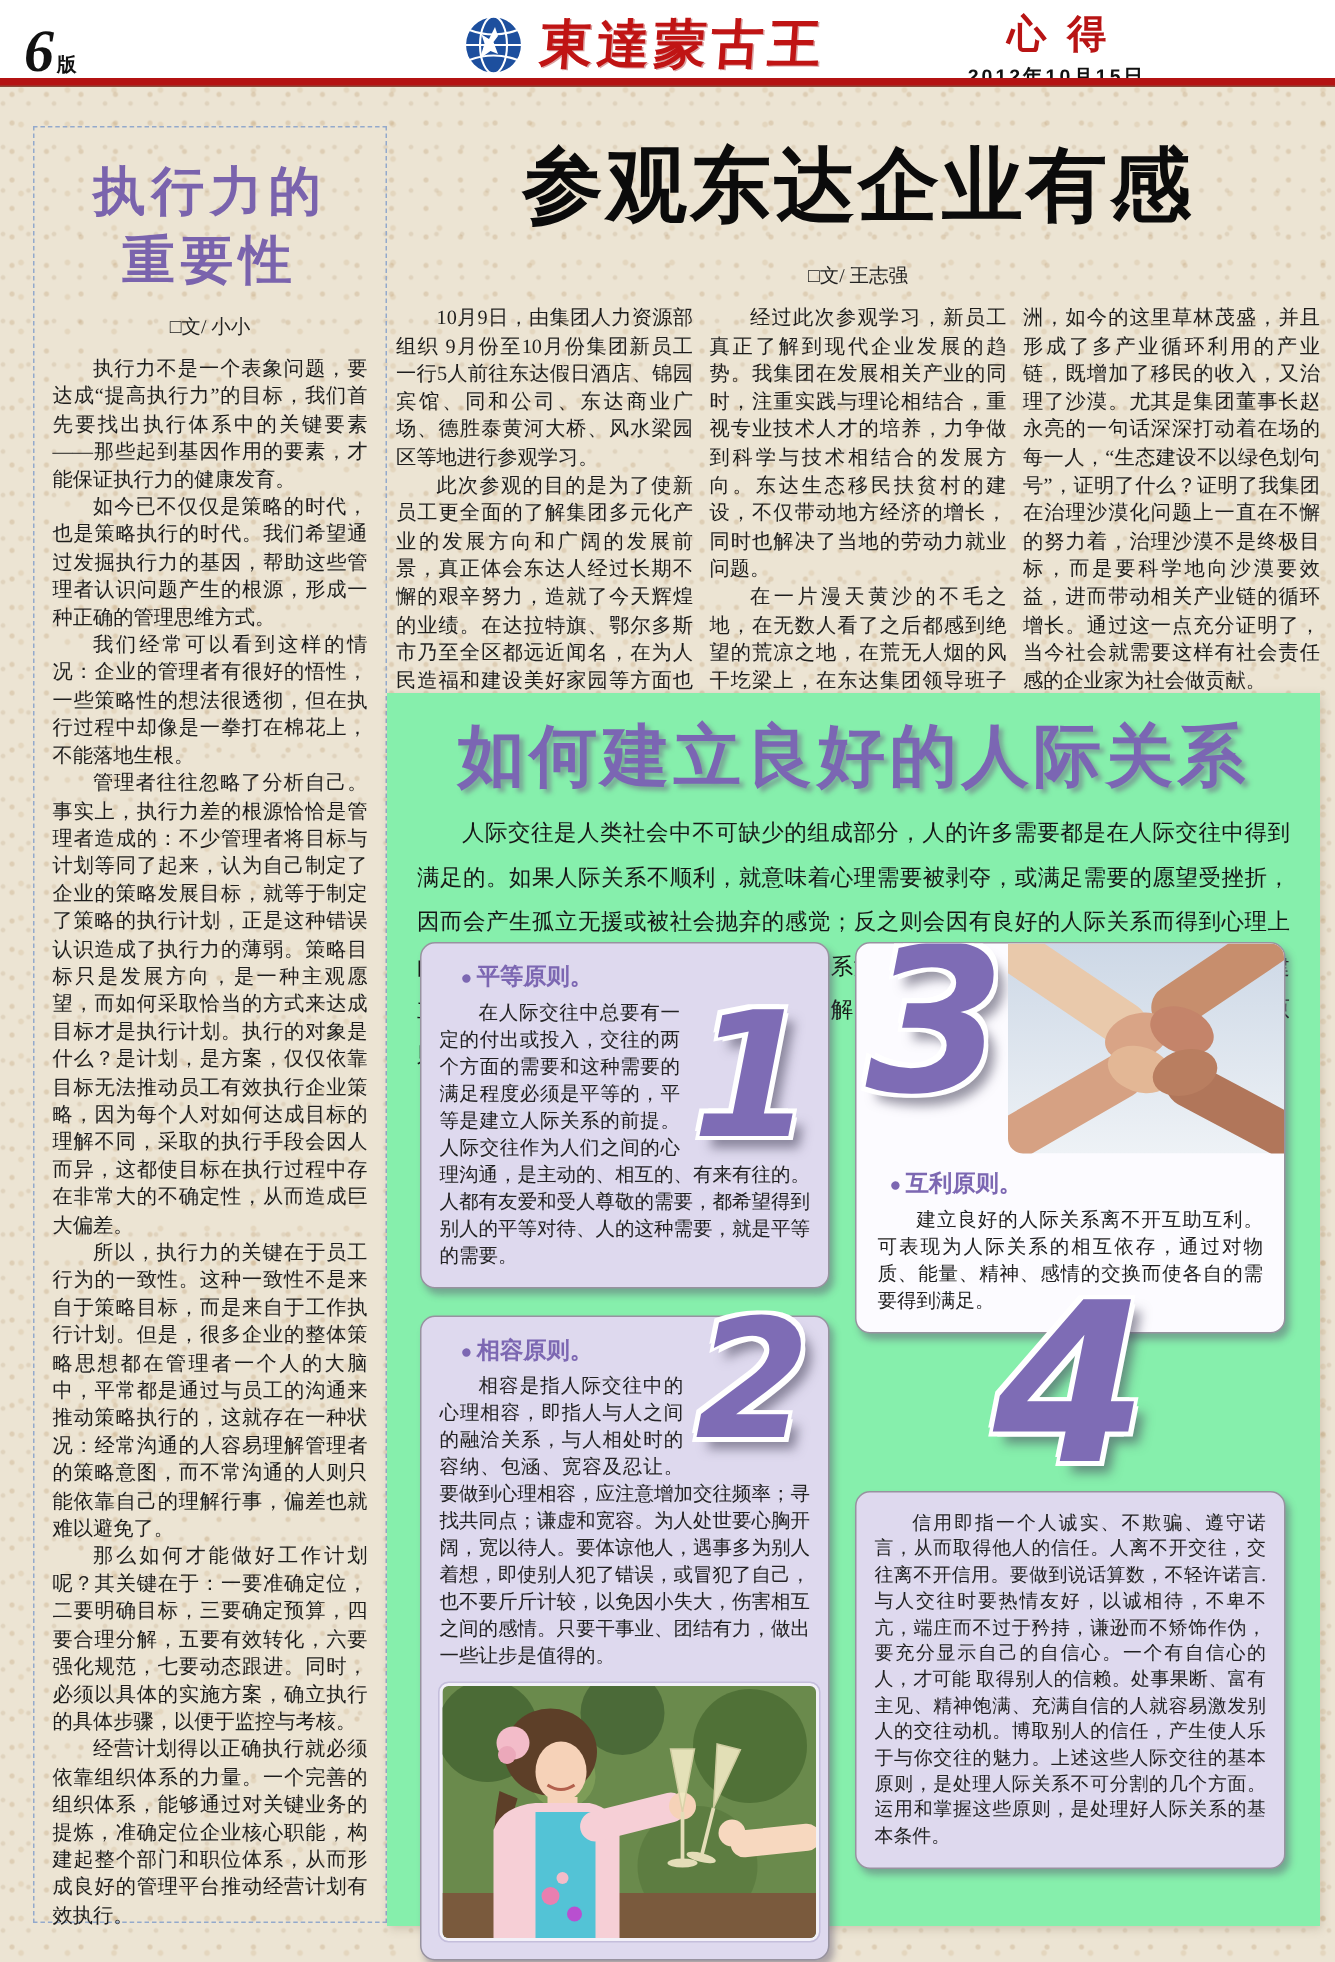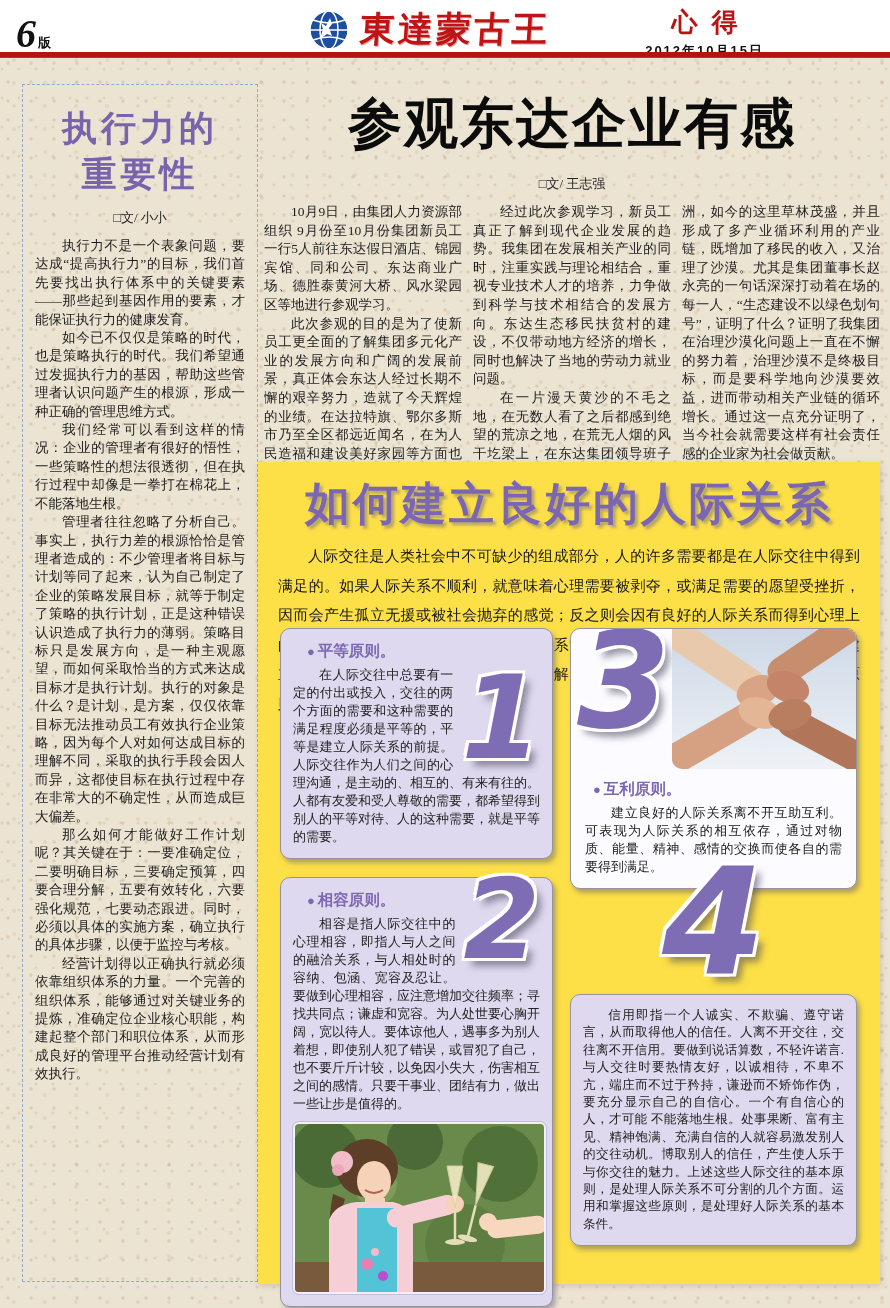--- a/index.html
+++ b/index.html
@@ -34,21 +34,21 @@
   .byline{text-align:center;font-size:13px;color:#222;margin:12px 0 10px;}
   .body-text p{margin:0;text-indent:2em;font-size:13.5px;line-height:18.4px;text-align:justify;color:#1d1d1d;}
   
   .main-art{position:absolute;left:264px;top:88px;width:616px;}
   .main-title{margin:0;text-align:center;font-size:54px;font-weight:900;color:#0b0b0b;letter-spacing:2px;
     font-family:"Liberation Serif",serif;}
   .main-art .byline{margin:14px 0 10px;}
   .main-cols{column-count:3;column-gap:11px;height:282px;overflow:hidden;}
   .main-cols p{margin:0;text-indent:2em;font-size:13.5px;line-height:18.6px;text-align:justify;color:#1d1d1d;font-family:Liberation Serif, serif;}
   
-  .white-box{position:absolute;left:258px;top:462px;width:622px;height:822px;background:#fde047;
+  .white-box{position:absolute;left:258px;top:462px;width:622px;height:822px;background:#86efac;
     box-shadow:1px 2px 6px rgba(120,100,70,.25);}
   .feat-title{position:absolute;left:0;top:12px;width:100%;text-align:center;margin:0;
     font-size:45px;font-weight:900;color:#7b66b3;letter-spacing:3px;
     text-shadow:3px 3px 3px rgba(110,105,130,.5);font-family:"Liberation Serif",serif;}
   .feat-intro{position:absolute;left:20px;top:80px;width:582px;margin:0;text-indent:2em;
     font-size:15px;line-height:29.5px;text-align:justify;color:#161616;}
   .p-box{position:absolute;box-sizing:border-box;background:#ded9ee;border:1px solid #97929f;
     border-radius:10px;box-shadow:3px 4px 5px rgba(90,85,110,.45);padding:10px 12px 12px;}
   .p-box.white{background:#fcfbff;padding:0 0 12px;}
   .p-head{color:#7c67b2;font-size:15.5px;font-weight:bold;margin:2px 0 4px 14px;}
@@ -102,20 +102,21 @@
   <div class="rule"></div>
 
   <div class="left-box">
     <h2 class="left-title"><span>执行力的</span><br><span>重要性</span></h2>
     <div class="byline">□文/ 小小</div>
     <div class="body-text">
         <p>执行力不是一个表象问题，要达成“提高执行力”的目标，我们首先要找出执行体系中的关键要素——那些起到基因作用的要素，才能保证执行力的健康发育。</p>
         <p>如今已不仅仅是策略的时代，也是策略执行的时代。我们希望通过发掘执行力的基因，帮助这些管理者认识问题产生的根源，形成一种正确的管理思维方式。</p>
         <p>我们经常可以看到这样的情况：企业的管理者有很好的悟性，一些策略性的想法很透彻，但在执行过程中却像是一拳打在棉花上，不能落地生根。</p>
         <p>管理者往往忽略了分析自己。事实上，执行力差的根源恰恰是管理者造成的：不少管理者将目标与计划等同了起来，认为自己制定了企业的策略发展目标，就等于制定了策略的执行计划，正是这种错误认识造成了执行力的薄弱。策略目标只是发展方向，是一种主观愿望，而如何采取恰当的方式来达成目标才是执行计划。执行的对象是什么？是计划，是方案，仅仅依靠目标无法推动员工有效执行企业策略，因为每个人对如何达成目标的理解不同，采取的执行手段会因人而异，这都使目标在执行过程中存在非常大的不确定性，从而造成巨大偏差。</p>
+        <p>所以，执行力的关键在于员工行为的一致性。这种一致性不是来自于策略目标，而是来自于工作执行计划。但是，很多企业的整体策略思想都在管理者一个人的大脑中，平常都是通过与员工的沟通来推动策略执行的，这就存在一种状况：经常沟通的人容易理解管理者的策略意图，而不常沟通的人则只能依靠自己的理解行事，偏差也就难以避免了。</p>
         <p>那么如何才能做好工作计划呢？其关键在于：一要准确定位，二要明确目标，三要确定预算，四要合理分解，五要有效转化，六要强化规范，七要动态跟进。同时，必须以具体的实施方案，确立执行的具体步骤，以便于监控与考核。</p>
         <p>经营计划得以正确执行就必须依靠组织体系的力量。一个完善的组织体系，能够通过对关键业务的提炼，准确定位企业核心职能，构建起整个部门和职位体系，从而形成良好的管理平台推动经营计划有效执行。</p>
       </div>
   </div>
 
   <div class="main-art">
     <h1 class="main-title">参观东达企业有感</h1>
     <div class="byline">□文/ 王志强</div>
     <div class="main-cols body-text">
         <p>10月9日，由集团人力资源部组织 9月份至10月份集团新员工一行5人前往东达假日酒店、锦园宾馆、同和公司、东达商业广场、德胜泰黄河大桥、风水梁园区等地进行参观学习。</p>
@@ -202,16 +203,16 @@
         </g>
         <g>
           <rect x="192" y="94" width="60" height="18" rx="9" fill="#f7d8bf" transform="rotate(-6 222 103)"></rect>
           <circle cx="193" cy="98" r="9" fill="#f7d8bf"></circle>
         </g>
       </svg>
     </div>
 
     <div class="num n4">4</div>
     <div class="p-box box4">
-      <p class="p-text" style="font-size:12.6px;line-height:17.4px;">信用即指一个人诚实、不欺骗、遵守诺言，从而取得他人的信任。人离不开交往，交往离不开信用。要做到说话算数，不轻许诺言. 与人交往时要热情友好，以诚相待，不卑不亢，端庄而不过于矜持，谦逊而不矫饰作伪，要充分显示自己的自信心。一个有自信心的人，才可能 不能落地生根。处事果断、富有主见、精神饱满、充满自信的人就容易激发别人的交往动机。博取别人的信任，产生使人乐于与你交往的魅力。上述这些人际交往的基本原则，是处理人际关系不可分割的几个方面。运用和掌握这些原则，是处理好人际关系的基本条件。</p>
+      <p class="p-text" style="font-size:12.6px;line-height:17.4px;">信用即指一个人诚实、不欺骗、遵守诺言，从而取得他人的信任。人离不开交往，交往离不开信用。要做到说话算数，不轻许诺言. 与人交往时要热情友好，以诚相待，不卑不亢，端庄而不过于矜持，谦逊而不矫饰作伪，要充分显示自己的自信心。一个有自信心的人，才可能 取得别人的信赖。处事果断、富有主见、精神饱满、充满自信的人就容易激发别人的交往动机。博取别人的信任，产生使人乐于与你交往的魅力。上述这些人际交往的基本原则，是处理人际关系不可分割的几个方面。运用和掌握这些原则，是处理好人际关系的基本条件。</p>
     </div>
   </div>
 </div>
 
 </body></html>

